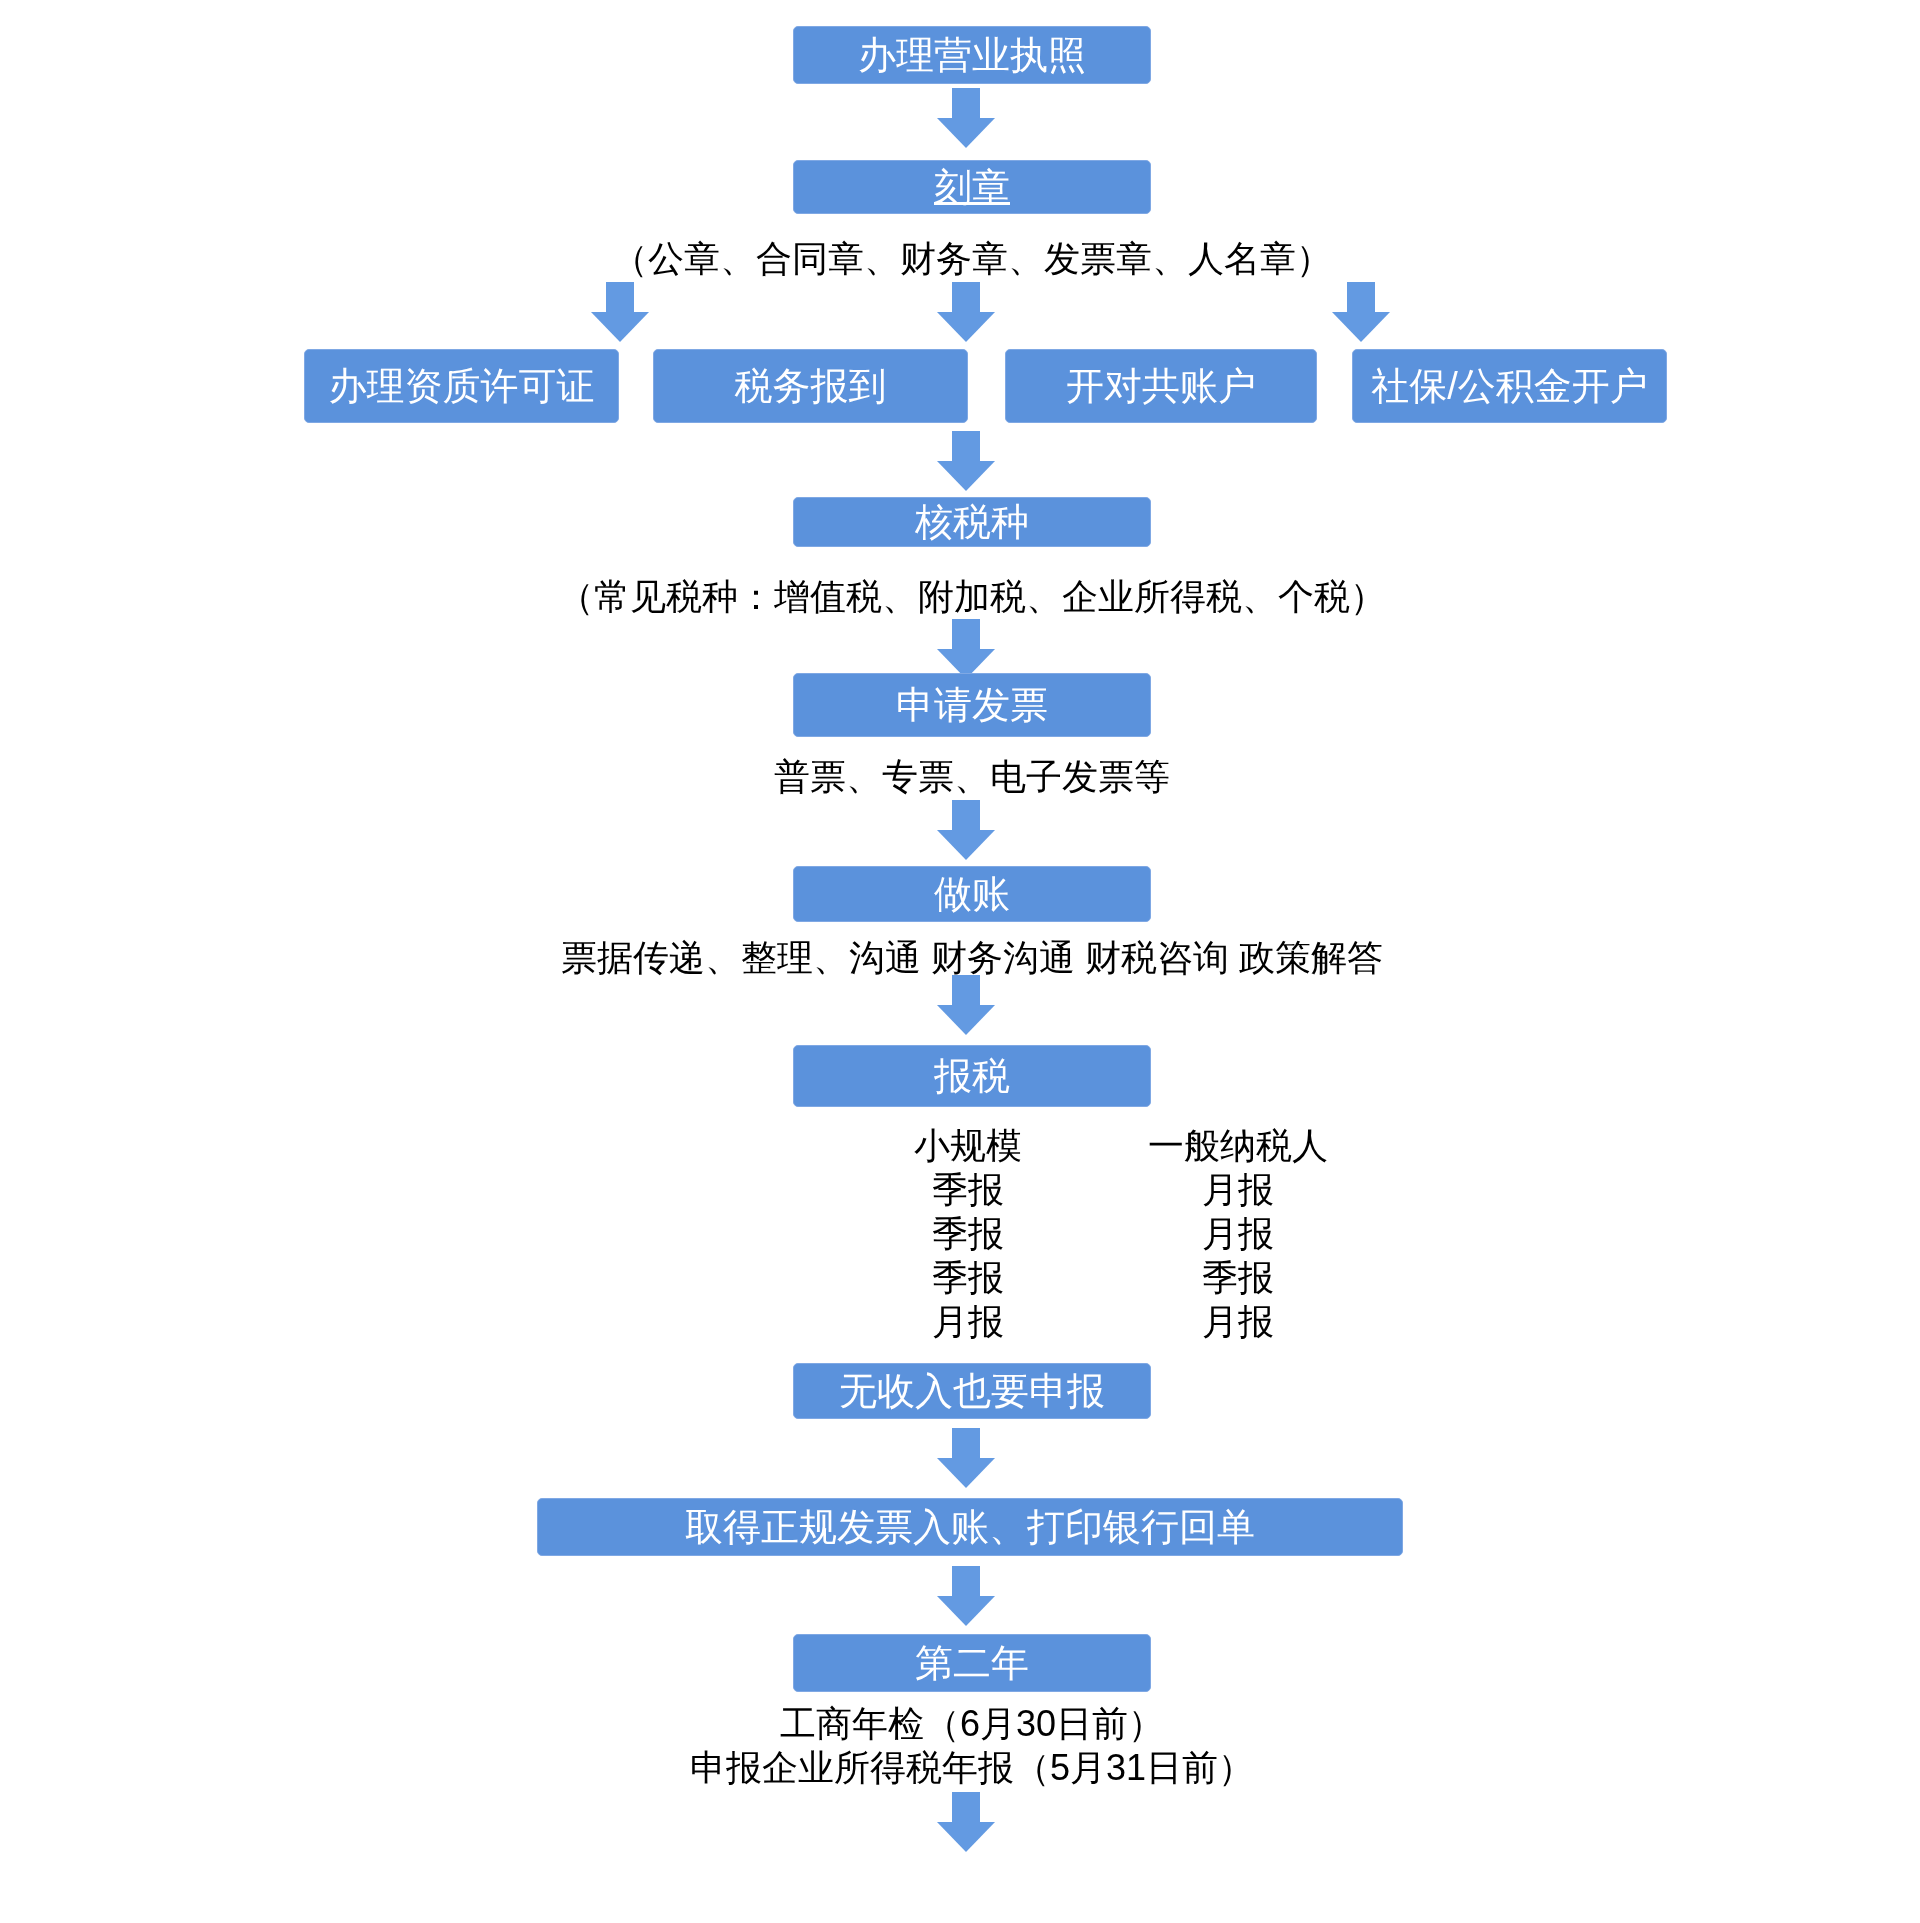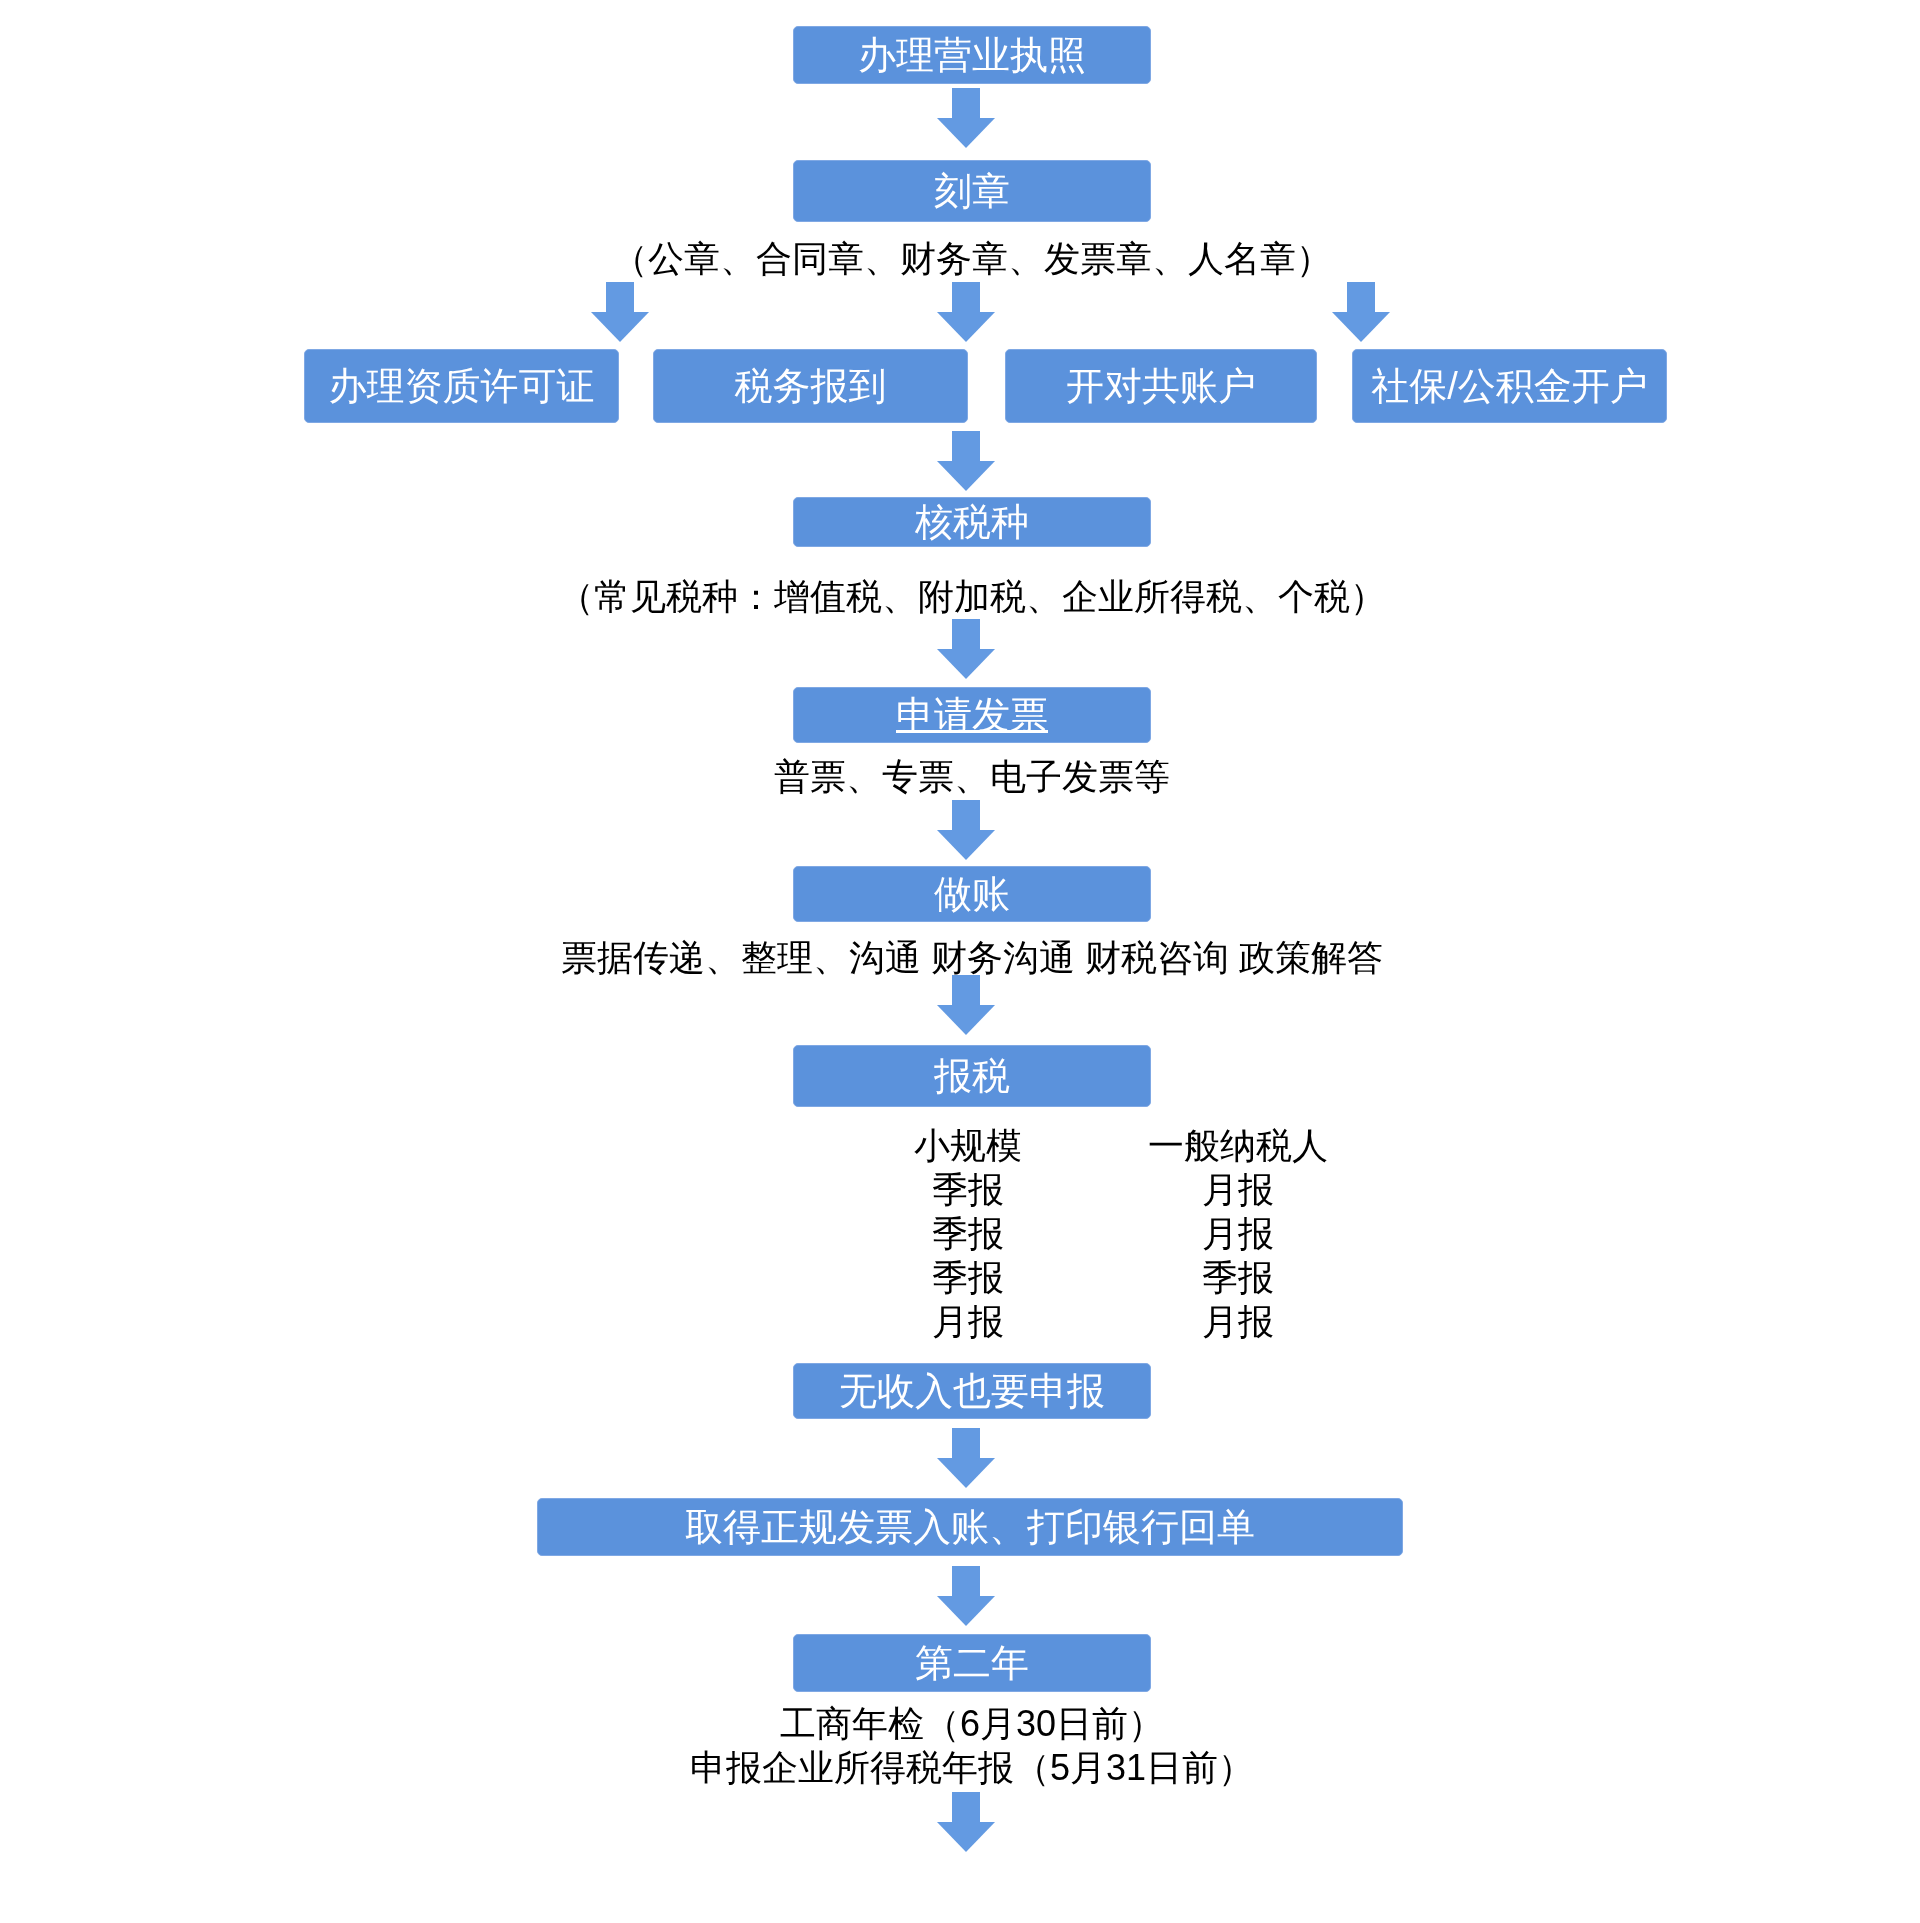--- a/index.html
+++ b/index.html
@@ -58,27 +58,27 @@
   .tcol{
     position:absolute;
     width:300px;
     text-align:center;
     font-size:36px;
     line-height:44px;
     color:var(--note-text);
   }
   
   .pos-license   {left:793px;  top:26px;   width:358px; height:58px;}
-  .pos-seal      {left:793px;  top:160px;  width:358px; height:62px;}
+  .pos-seal      {left:793px;  top:160px;  width:358px; height:54px;text-decoration:underline;}
   .pos-branch1   {left:304px;  top:349px;  width:315px; height:74px;}
   .pos-branch2   {left:653px;  top:349px;  width:315px; height:74px;}
   .pos-branch3   {left:1005px; top:349px;  width:312px; height:74px;}
   .pos-branch4   {left:1352px; top:349px;  width:315px; height:74px;}
   .pos-taxtype   {left:793px;  top:497px;  width:358px; height:50px;}
-  .pos-invoice   {left:793px;  top:687px;  width:358px; height:56px;text-decoration:underline;}
+  .pos-invoice   {left:793px;  top:673px;  width:358px; height:64px;}
   .pos-bookkeep  {left:793px;  top:866px;  width:358px; height:56px;}
   .pos-filing    {left:793px;  top:1045px; width:358px; height:62px;}
   .pos-noincome  {left:793px;  top:1363px; width:358px; height:56px;}
   .pos-vouchers  {left:537px;  top:1498px; width:866px; height:58px;}
   .pos-secondyr  {left:793px;  top:1634px; width:358px; height:58px;}
   .pos-loop      {left:793px;  top:1858px; width:358px; height:57px;}
 
   .pos-a1  {left:936px;  top:88px;}
   .pos-a2  {left:590px;  top:282px;}
   .pos-a3  {left:936px;  top:282px;}

